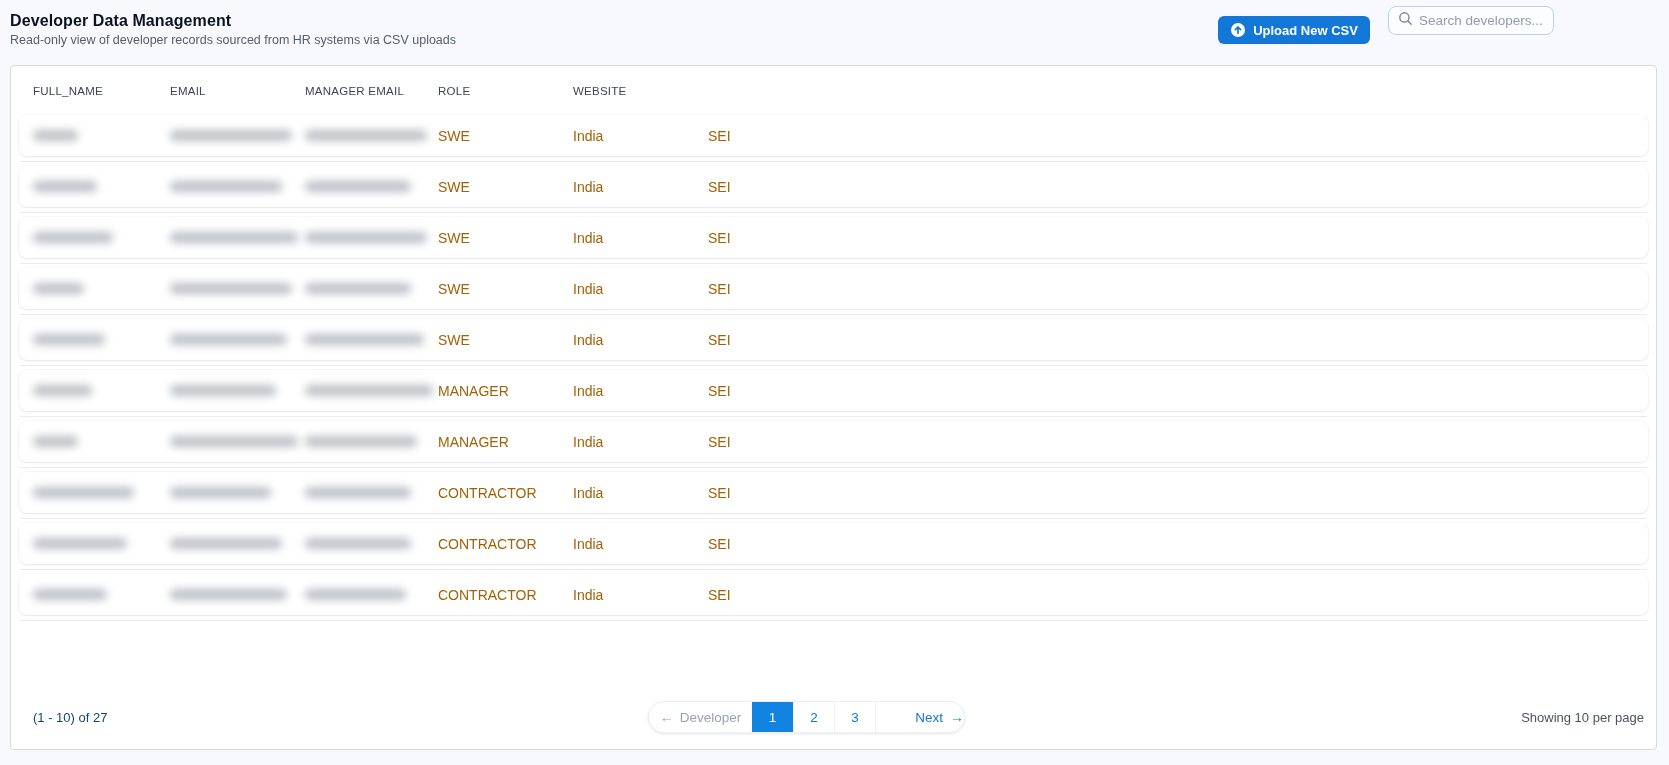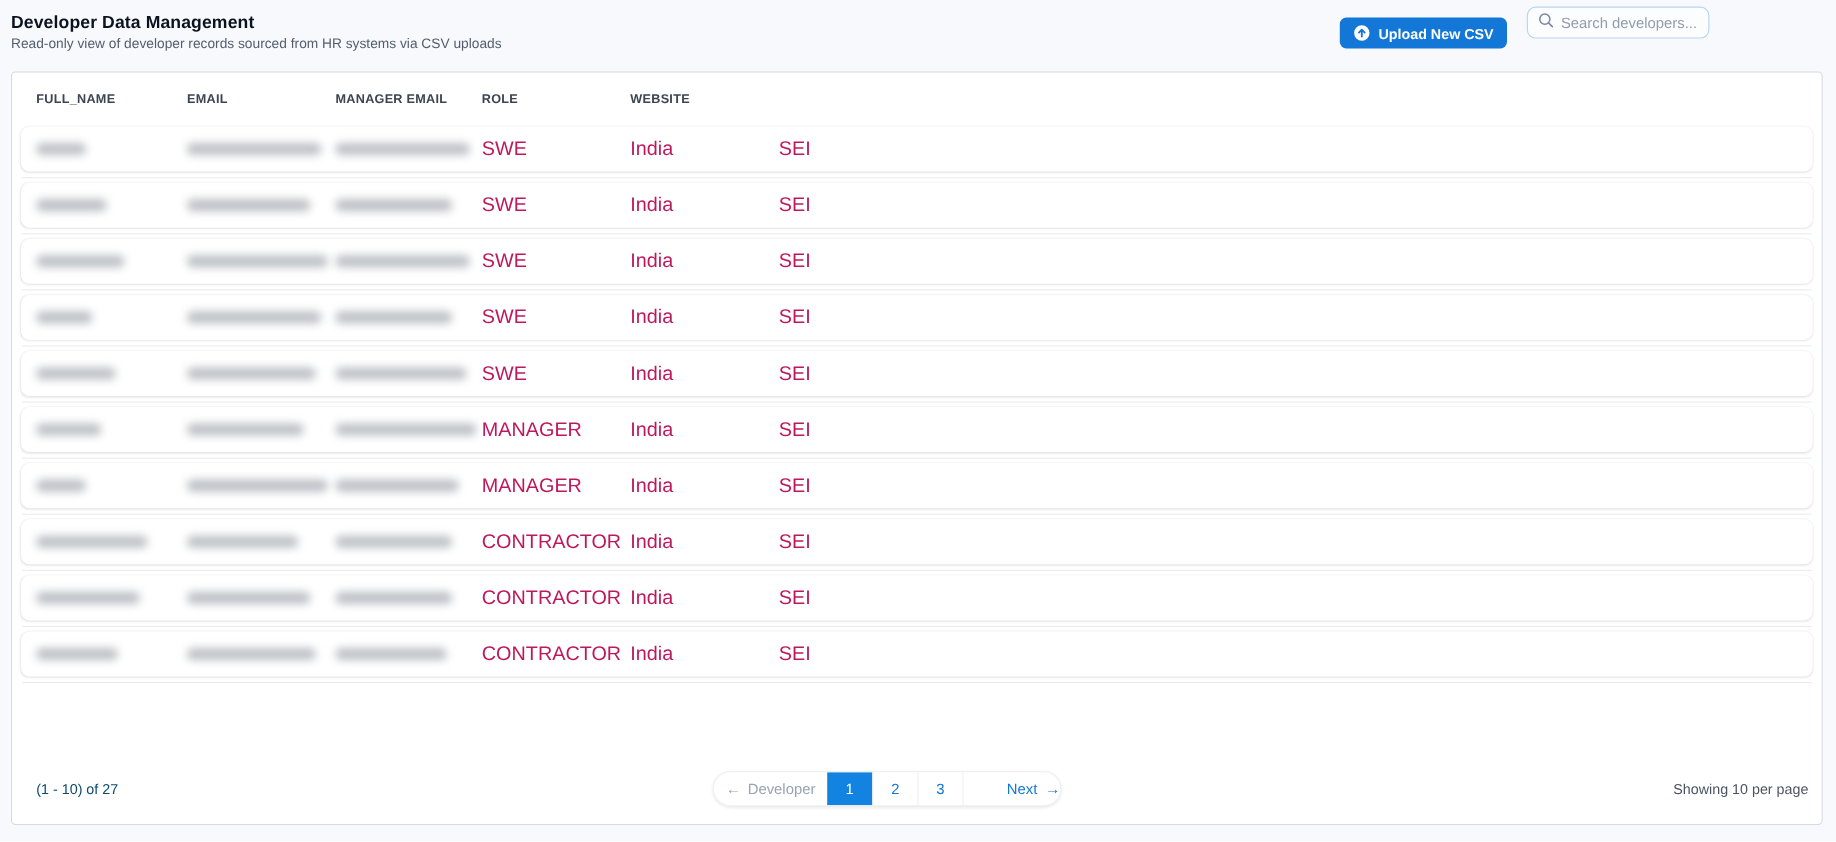--- a/index.html
+++ b/index.html
@@ -35,32 +35,32 @@
 
   .card {
     position:absolute; left:10px; top:65px; width:1647px; height:685px;
     background:#ffffff; border:1px solid #d7dae1; border-radius:4px;
   }
   .thead {
     position:absolute; top:0; left:8px; right:8px; height:49px;
     display:grid; grid-template-columns:137px 135px 133px 135px 135px 1fr;
     align-items:center; padding:0 14px;
   }
-  .th { font-size:11.5px; font-weight:700; color:#3d4452; letter-spacing:.25px; }
+  .th { font-size:11.5px; font-weight:400; color:#3d4452; letter-spacing:.25px; }
 
   .rows { position:absolute; top:49px; left:0; right:0; }
   .row-slot { position:relative; height:51px; padding:0 8px; }
   .row {
     height:41px; background:#fff; border-radius:8px;
     box-shadow:0 1px 2px rgba(20,24,33,.08), 0 0 0 1px rgba(20,24,33,.03);
     display:grid; grid-template-columns:137px 135px 133px 135px 135px 1fr;
     align-items:center; padding:0 14px;
   }
   .row-sep { position:absolute; left:9px; right:9px; bottom:4px; height:1px; background:#e9ebee; }
-  .cell { font-size:18px; color:#be185d; white-space:nowrap; }
+  .cell { font-size:14px; color:#a16207; white-space:nowrap; }
   .blur {
     display:inline-block; height:11px; border-radius:5px;
     background:#878d97; filter:blur(4px); opacity:.55;
   }
 
   .tfoot { position:absolute; top:559px; left:0; right:0; bottom:0; }
   .range-label { position:absolute; left:22px; top:85px; font-size:13px; color:#0c4a6e; }
   .per-page-label { position:absolute; right:12px; top:85px; font-size:13px; color:#4c5461; }
 
   .pagination {

